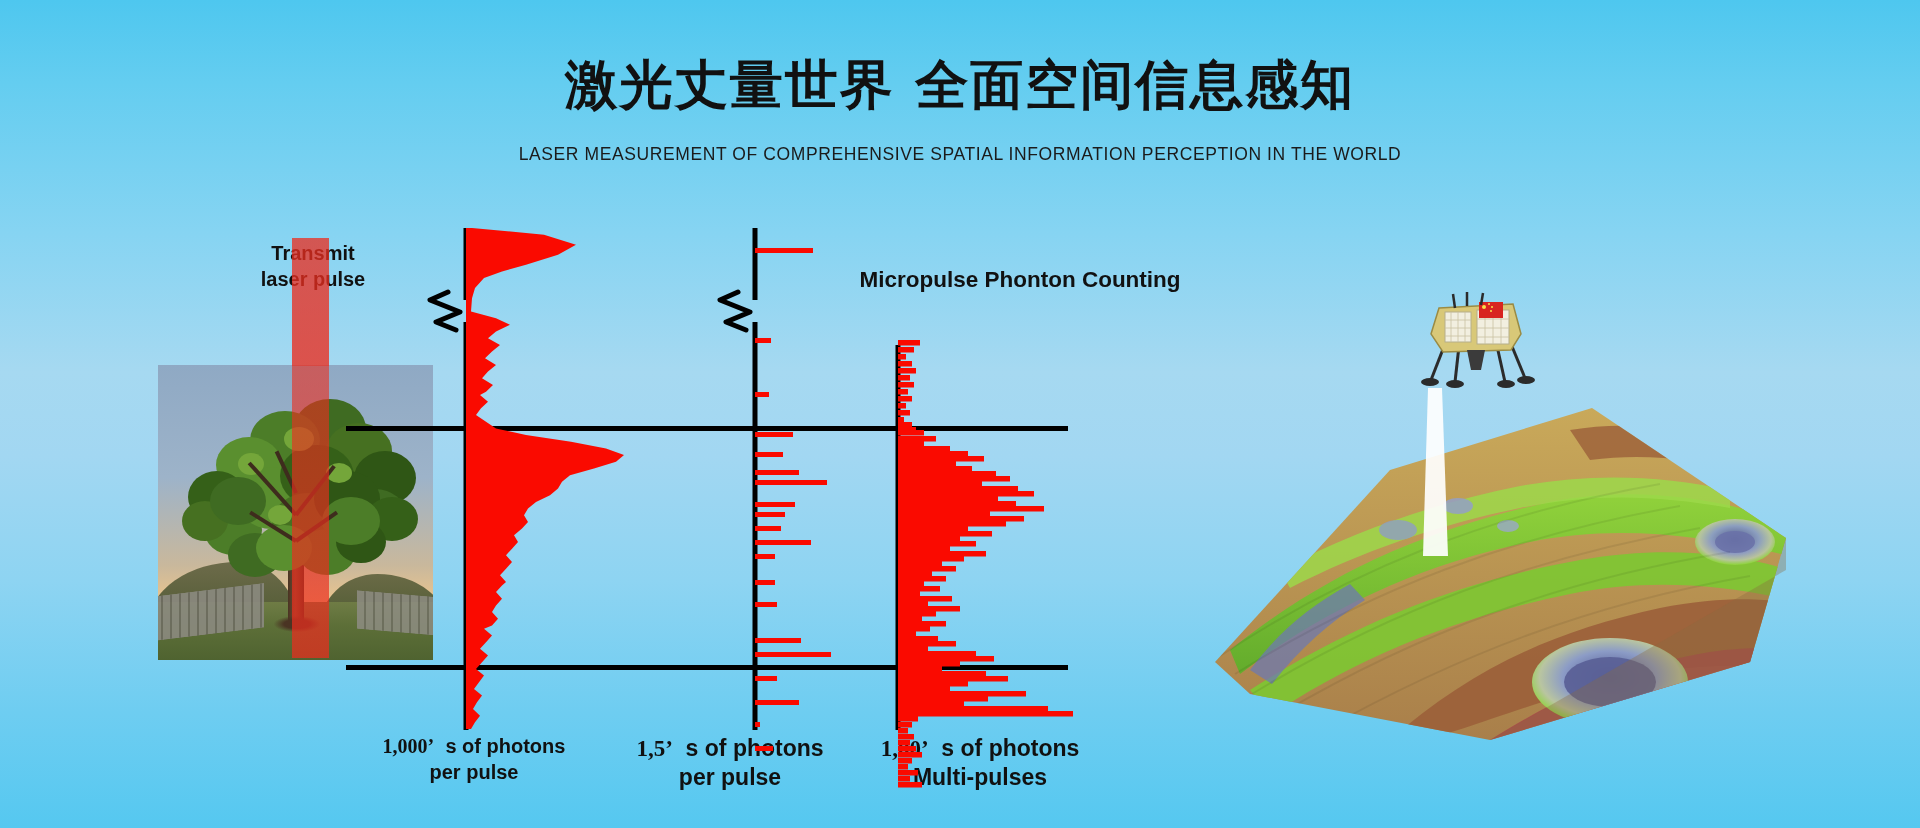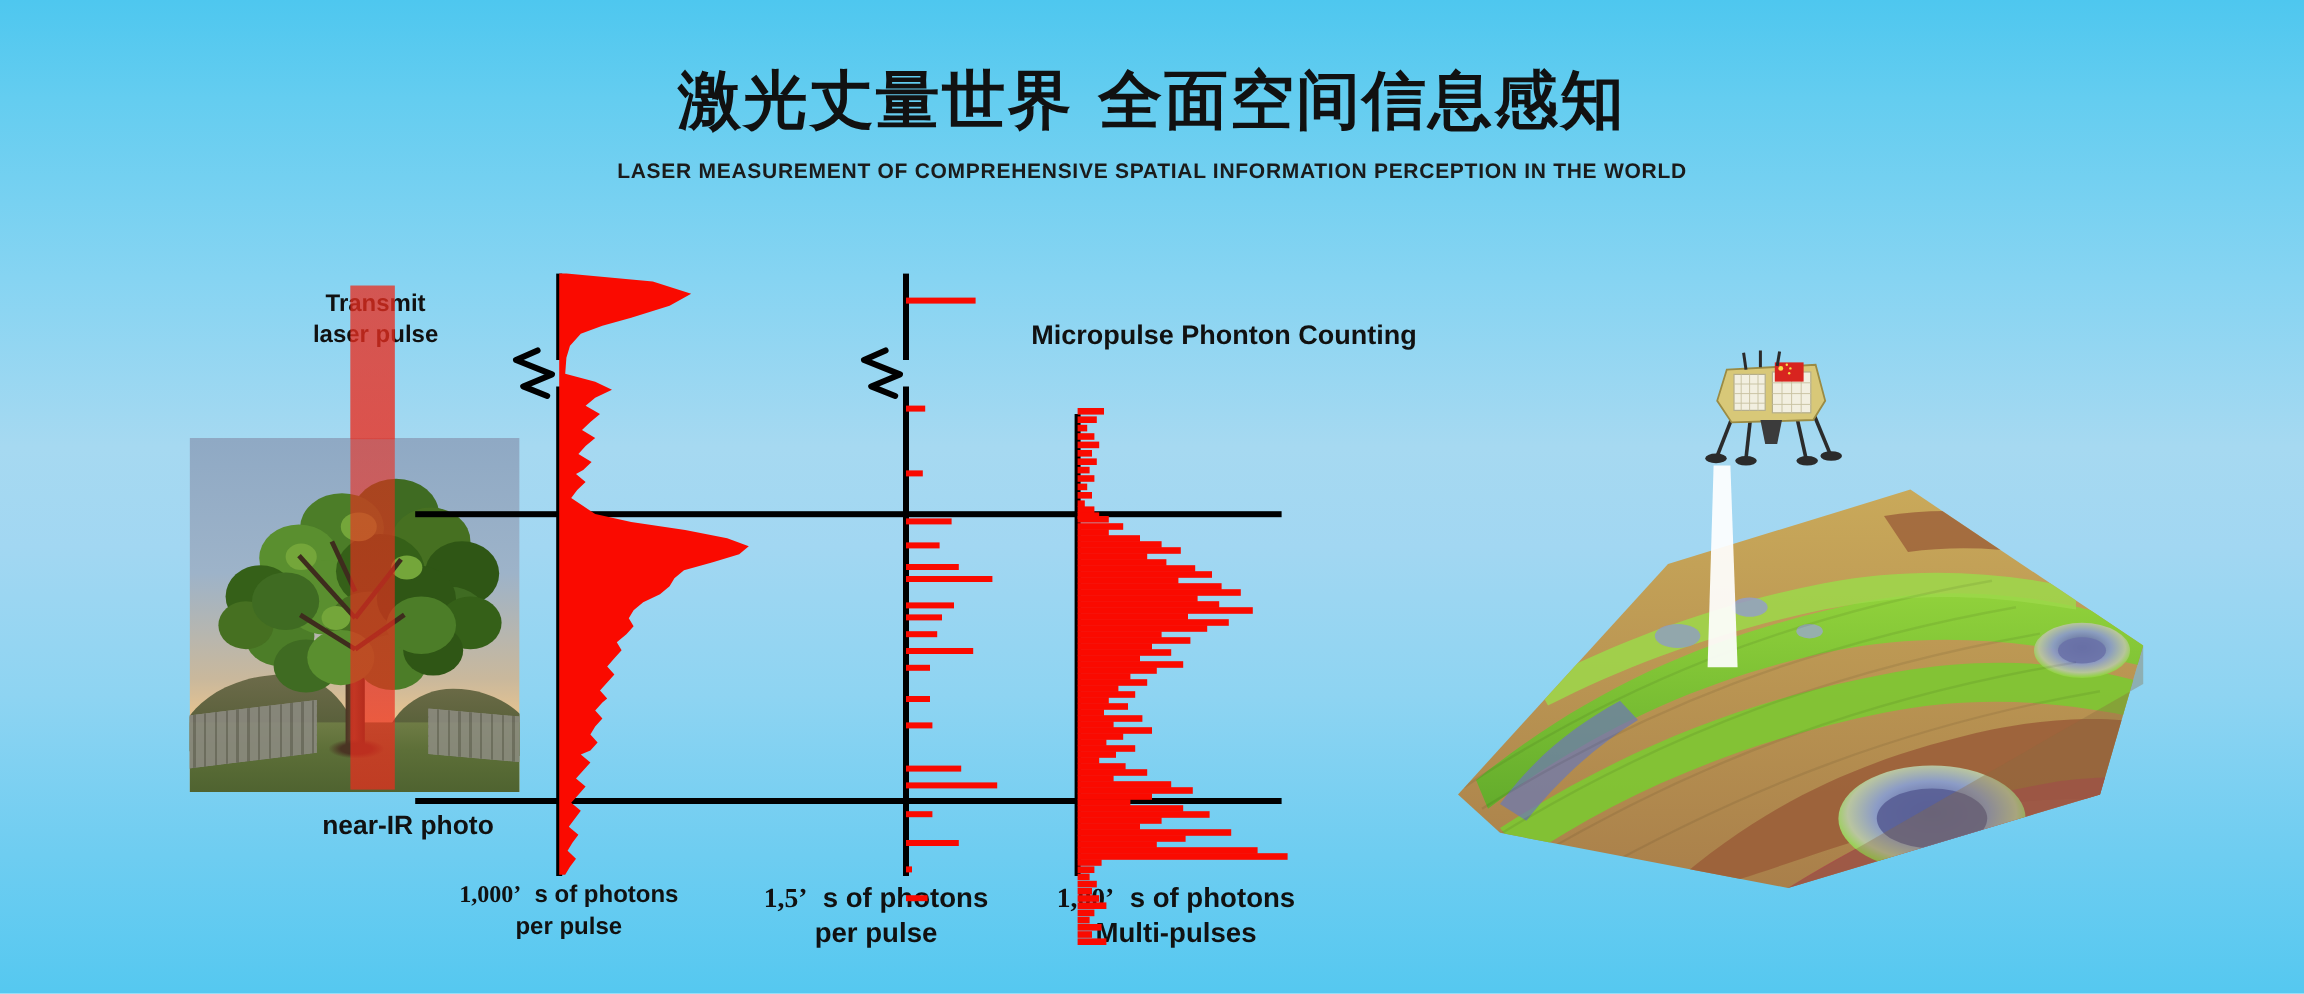--- a/index.html
+++ b/index.html
@@ -20,22 +20,22 @@
 
   
   #header{position:absolute;left:0;top:0;width:1920px;text-align:center;}
   #main-title{
     margin:0;padding-top:56px;
     font-size:53px;font-weight:bold;color:#111;
     letter-spacing:2px;line-height:1.1;
     font-family:"DejaVu Sans","Liberation Sans",sans-serif;
   }
   #sub-title{
-    margin:0;padding-top:18px;
-    font-size:17.5px;color:#1b1b1b;letter-spacing:0.6px;font-weight:700;
+    margin:12px;padding-top:18px;
+    font-size:17.5px;color:#1b1b1b;letter-spacing:0.6px;font-weight:400;
     font-family:"Liberation Sans",sans-serif;
   }
 
   
   #diagram{position:absolute;left:0;top:0;width:1920px;height:828px;}
 
   .lbl{position:absolute;color:#111;font-weight:bold;text-align:center;line-height:1.28;}
 
   #label-transmit{left:218px;top:220px;width:190px;font-size:20px;margin-top:21px;}
   #label-single{left:430px;top:288px;width:310px;font-size:22.5px;}
@@ -172,21 +172,20 @@
     <div>laser pulse</div>
   </div>
 
   <div class="lbl" id="label-single">
   </div>
 
   <div class="lbl" id="label-micro">
     <div>Micropulse Phonton Counting</div>
   </div>
 
-  <div class="lbl" id="label-nearir">near-IR photo</div>
 
   <div class="lbl" id="label-col1">
     <div><span class="colnum">1,000’</span>&nbsp;&nbsp;<span>s of photons</span></div>
     <div>per pulse</div>
   </div>
   <div class="lbl" id="label-col2">
     <div><span class="colnum">1,5’</span>&nbsp;&nbsp;<span>s of photons</span></div>
     <div>per pulse</div>
   </div>
   <div class="lbl" id="label-col3">

